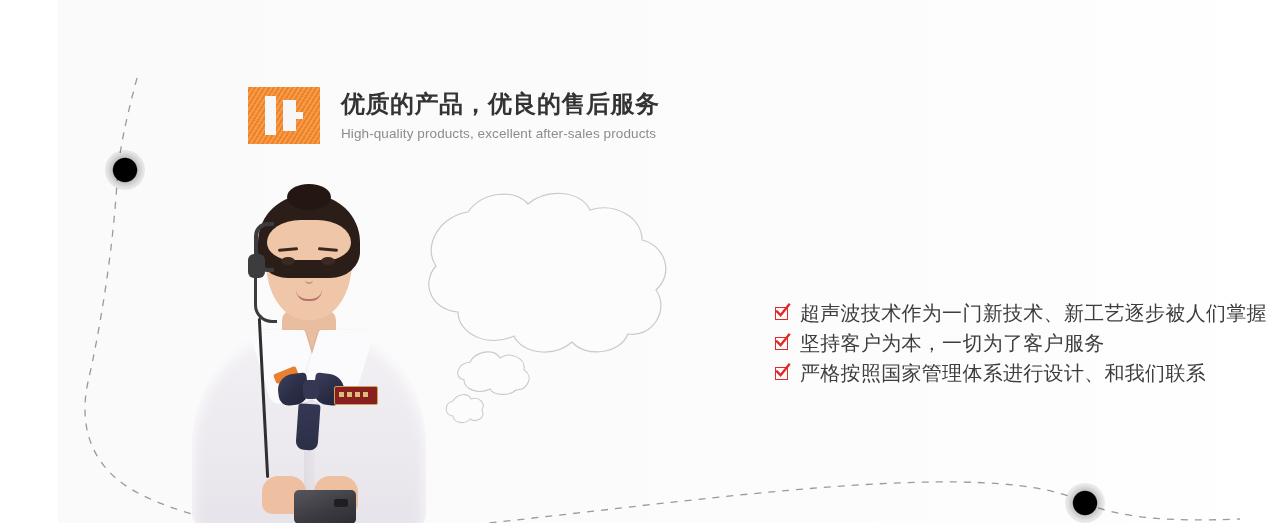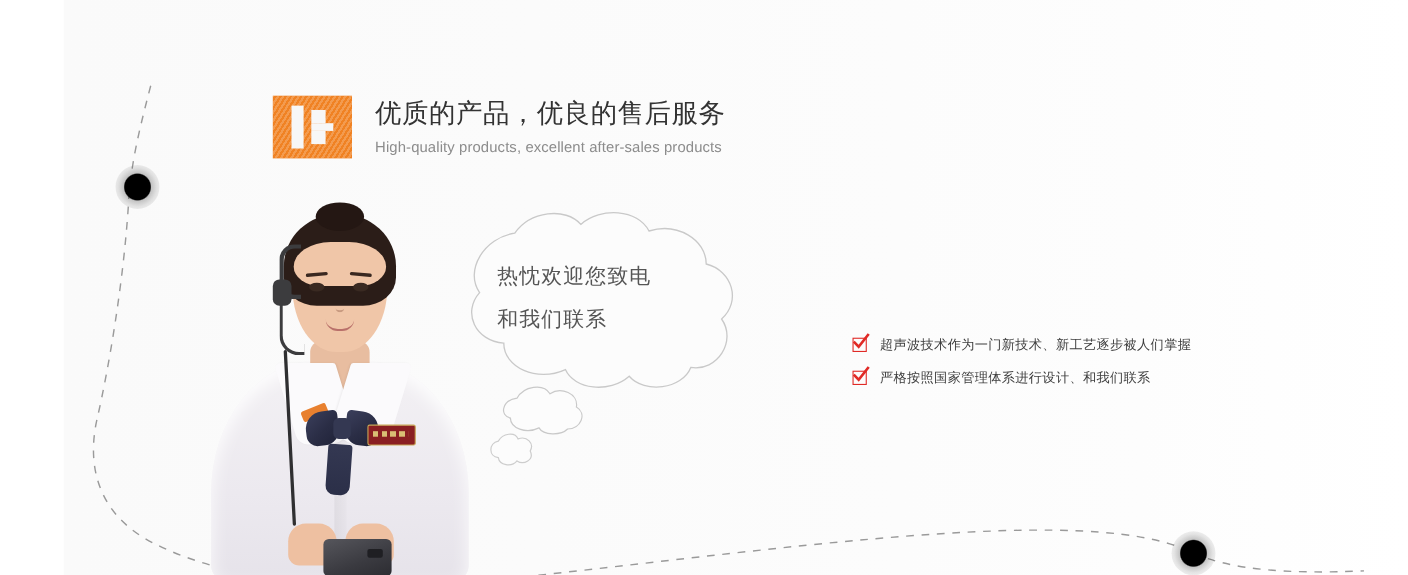--- a/index.html
+++ b/index.html
@@ -128,21 +128,21 @@
     height: 7px;
     background: #f7f7f7;
   }
 
   .header-text {
     margin-left: 21px;
     padding-top: 2px;
   }
   .headline {
     font-size: 24px;
-    font-weight: normal;
+    font-weight: bold;
     color: #333333;
     letter-spacing: 0.5px;
     line-height: 30px;
     white-space: nowrap;
   }
   .subline {
     margin-top: 6px;
     font-size: 13.5px;
     color: #8c8c8c;
     line-height: 17px;
@@ -476,21 +476,21 @@
   }
   .check-box svg {
     position: absolute;
     left: -2px;
     top: -5px;
     width: 17px;
     height: 16px;
     overflow: visible;
   }
   .feature-label {
-    font-size: 12px;
+    font-size: 20px;
     color: #3d3d3d;
     line-height: 26px;
     letter-spacing: 0.3px;
     white-space: nowrap;
   }
 </style>
 </head>
 <body>
 
 <div id="stage">
@@ -587,36 +587,40 @@
 
   <svg class="cloud-svg" id="cloud-small" width="48" height="34" viewBox="0 0 48 34" xmlns="http://www.w3.org/2000/svg">
     <path d="M 13 9
              C 17 2, 28 0, 31 7
              C 39 4, 46 11, 42 18
              C 46 26, 36 31, 30 27
              C 25 33, 14 31, 13 24
              C 4 23, 4 11, 13 9 Z" fill="#fcfcfc" stroke="#cdcdcd" stroke-width="1.1"></path>
   </svg>
 
-  <div class="bubble-text">
-    <div>热忱欢迎您致电</div>
-    <div>和我们联系</div>
-  </div>
 
   <div class="features">
 
     <div class="feature-item">
       <span class="check-box">
         <svg viewBox="0 0 17 16" xmlns="http://www.w3.org/2000/svg">
           <path d="M 3 8.5 L 6.6 12.2 L 15 1.6" fill="none" stroke="#e02a26" stroke-width="2.4" stroke-linecap="square" stroke-linejoin="miter"></path>
         </svg>
       </span>
       <span class="feature-label">超声波技术作为一门新技术、新工艺逐步被人们掌握</span>
     </div>
 
+    <div class="feature-item">
+      <span class="check-box">
+        <svg viewBox="0 0 17 16" xmlns="http://www.w3.org/2000/svg">
+          <path d="M 3 8.5 L 6.6 12.2 L 15 1.6" fill="none" stroke="#e02a26" stroke-width="2.4" stroke-linecap="square" stroke-linejoin="miter"></path>
+        </svg>
+      </span>
+      <span class="feature-label">坚持客户为本，一切为了客户服务</span>
+    </div>
 
     <div class="feature-item">
       <span class="check-box">
         <svg viewBox="0 0 17 16" xmlns="http://www.w3.org/2000/svg">
           <path d="M 3 8.5 L 6.6 12.2 L 15 1.6" fill="none" stroke="#e02a26" stroke-width="2.4" stroke-linecap="square" stroke-linejoin="miter"></path>
         </svg>
       </span>
       <span class="feature-label">严格按照国家管理体系进行设计、和我们联系</span>
     </div>
 

